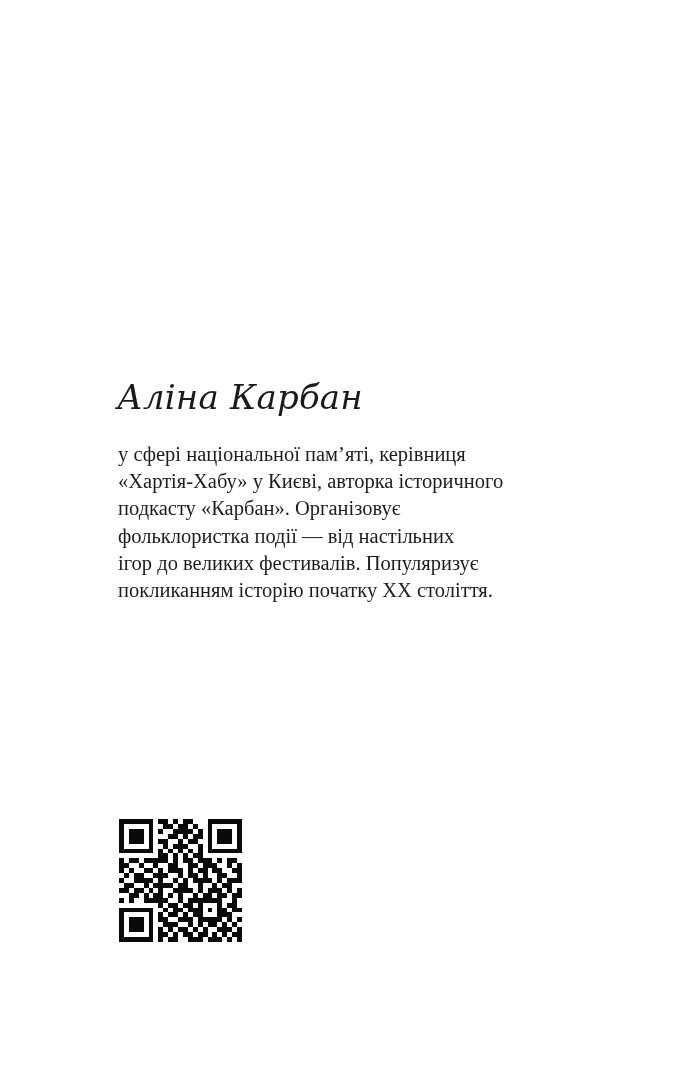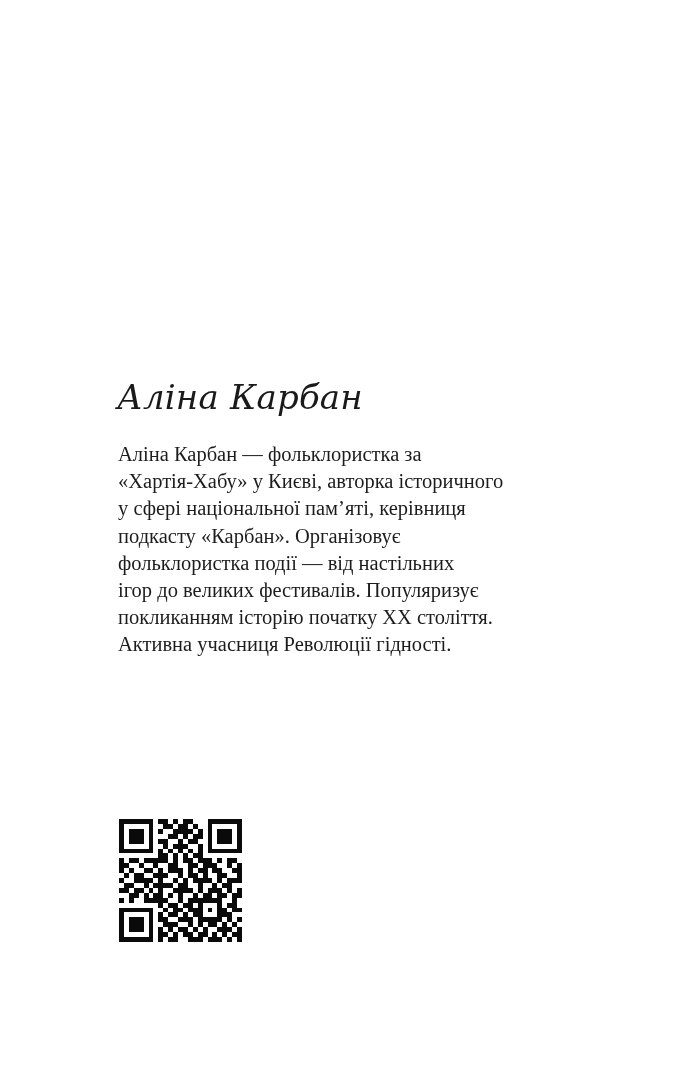--- a/index.html
+++ b/index.html
@@ -62,28 +62,26 @@
     .qr .m.on { background: #0a0a0a; }
   </style>
 </head>
 <body>
 
 <div class="page">
 
   <h1 class="author-name">Аліна Карбан</h1>
 
   <p class="bio">
-    <span class="bio-line">Аліна Карбан — фольклористка за</span>
+    <span class="bio-line">у сфері національної пам’яті, керівниця</span>
     <span class="bio-line">«Хартія-Хабу» у Києві, авторка історичного</span>
-    <span class="bio-line">у сфері національної пам’яті, керівниця</span>
     <span class="bio-line">подкасту «Карбан». Організовує</span>
     <span class="bio-line">фольклористка події — від настільних</span>
     <span class="bio-line">ігор до великих фестивалів. Популяризує</span>
     <span class="bio-line">покликанням історію початку XX століття.</span>
-    <span class="bio-line">Активна учасниця Революції гідності.</span>
   </p>
 
   <div class="qr" id="qr">
       <div class="m on" style="background: rgb(10, 10, 10);"></div>
       <div class="m on" style="background: rgb(10, 10, 10);"></div>
       <div class="m on" style="background: rgb(10, 10, 10);"></div>
       <div class="m on" style="background: rgb(10, 10, 10);"></div>
       <div class="m on" style="background: rgb(10, 10, 10);"></div>
       <div class="m on" style="background: rgb(10, 10, 10);"></div>
       <div class="m on" style="background: rgb(10, 10, 10);"></div>

